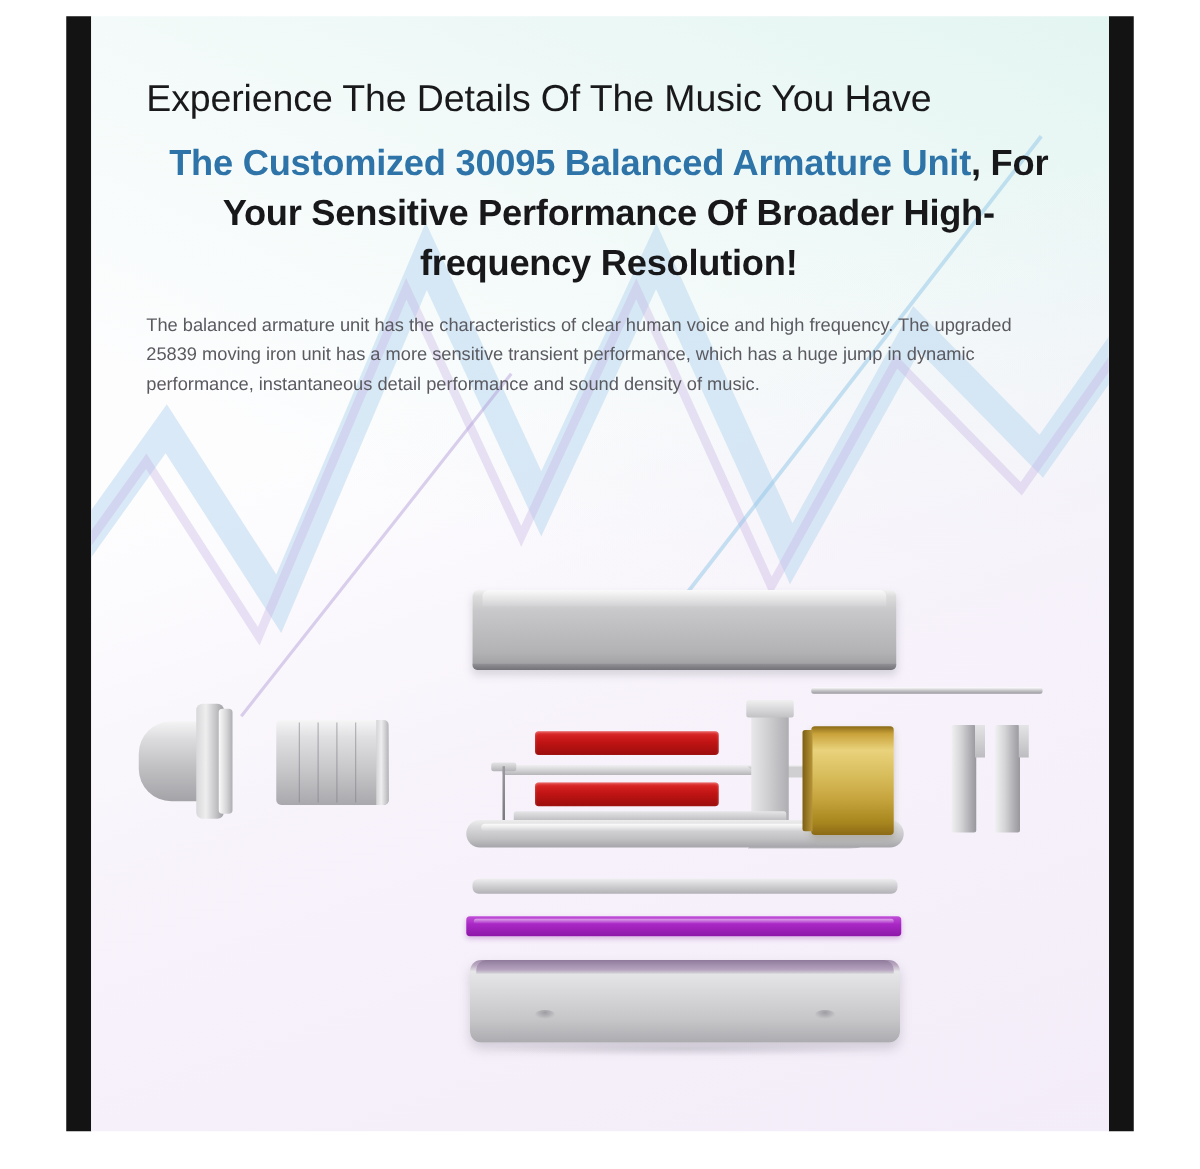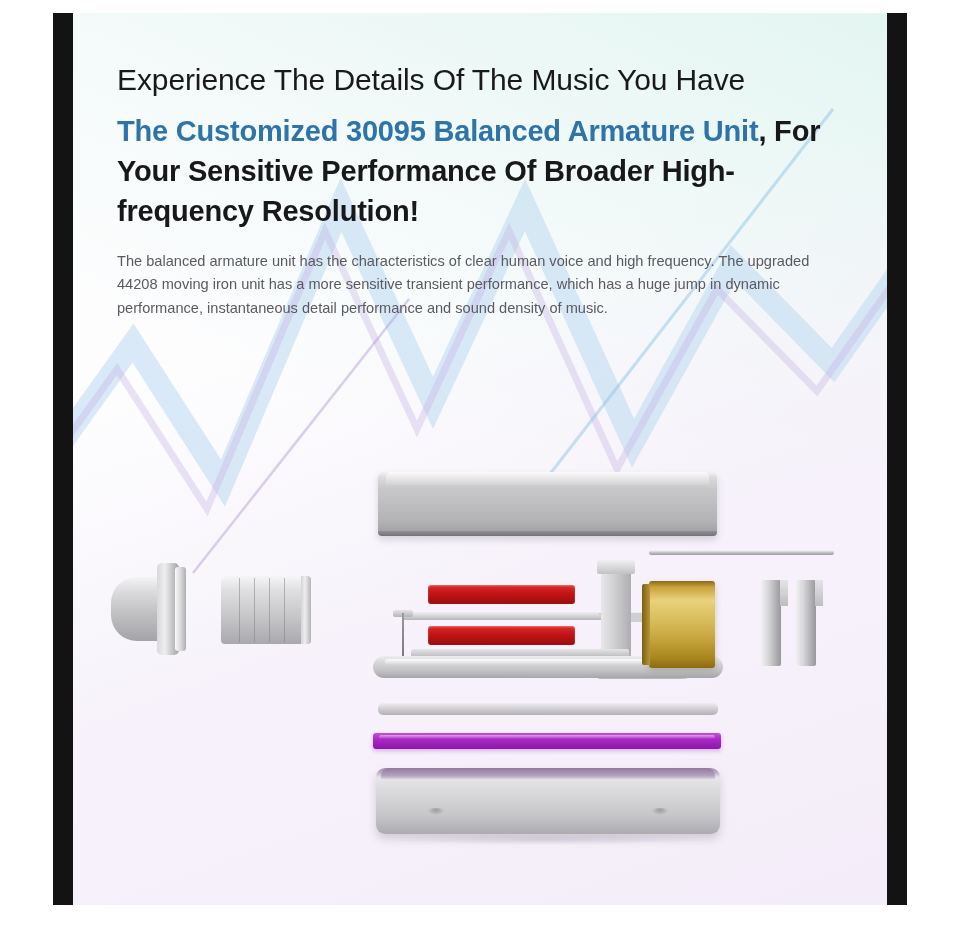--- a/index.html
+++ b/index.html
@@ -75,20 +75,21 @@
     letter-spacing: -0.1px;
   }
 
   .subhead {
     margin-top: 11px;
     font-size: 29px;
     line-height: 1.38;
     font-weight: 700;
     color: #18181a;
     letter-spacing: -0.2px;
+    text-align: center;
   }
   .subhead .accent { color: #2e74a8; }
 
   .body-copy {
     margin-top: 19px;
     width: 726px;
     font-size: 14.6px;
     line-height: 1.62;
     color: #5a5a60;
     font-weight: 400;
@@ -377,21 +378,21 @@
     <div id="text-block">
       <div class="headline">
         <span>Experience The Details Of The Music You Have</span>
         <br>
       </div>
 
       <div class="subhead">
         <span class="accent">The Customized 30095 Balanced Armature Unit</span><span>, For Your Sensitive Performance Of Broader High-frequency Resolution!</span>
       </div>
 
-      <p class="body-copy">The balanced armature unit has the characteristics of clear human voice and high frequency. The upgraded 44208 moving iron unit has a more sensitive transient performance, which has a huge jump in dynamic performance, instantaneous detail performance and sound density of music.</p>
+      <p class="body-copy">The balanced armature unit has the characteristics of clear human voice and high frequency. The upgraded 25839 moving iron unit has a more sensitive transient performance, which has a huge jump in dynamic performance, instantaneous detail performance and sound density of music.</p>
     </div>
 
     <div id="diagram">
 
       <div class="part top-cover"></div>
 
       <div class="part rod"></div>
 
       <div class="part nozzle">
         <div class="barrel"></div>

